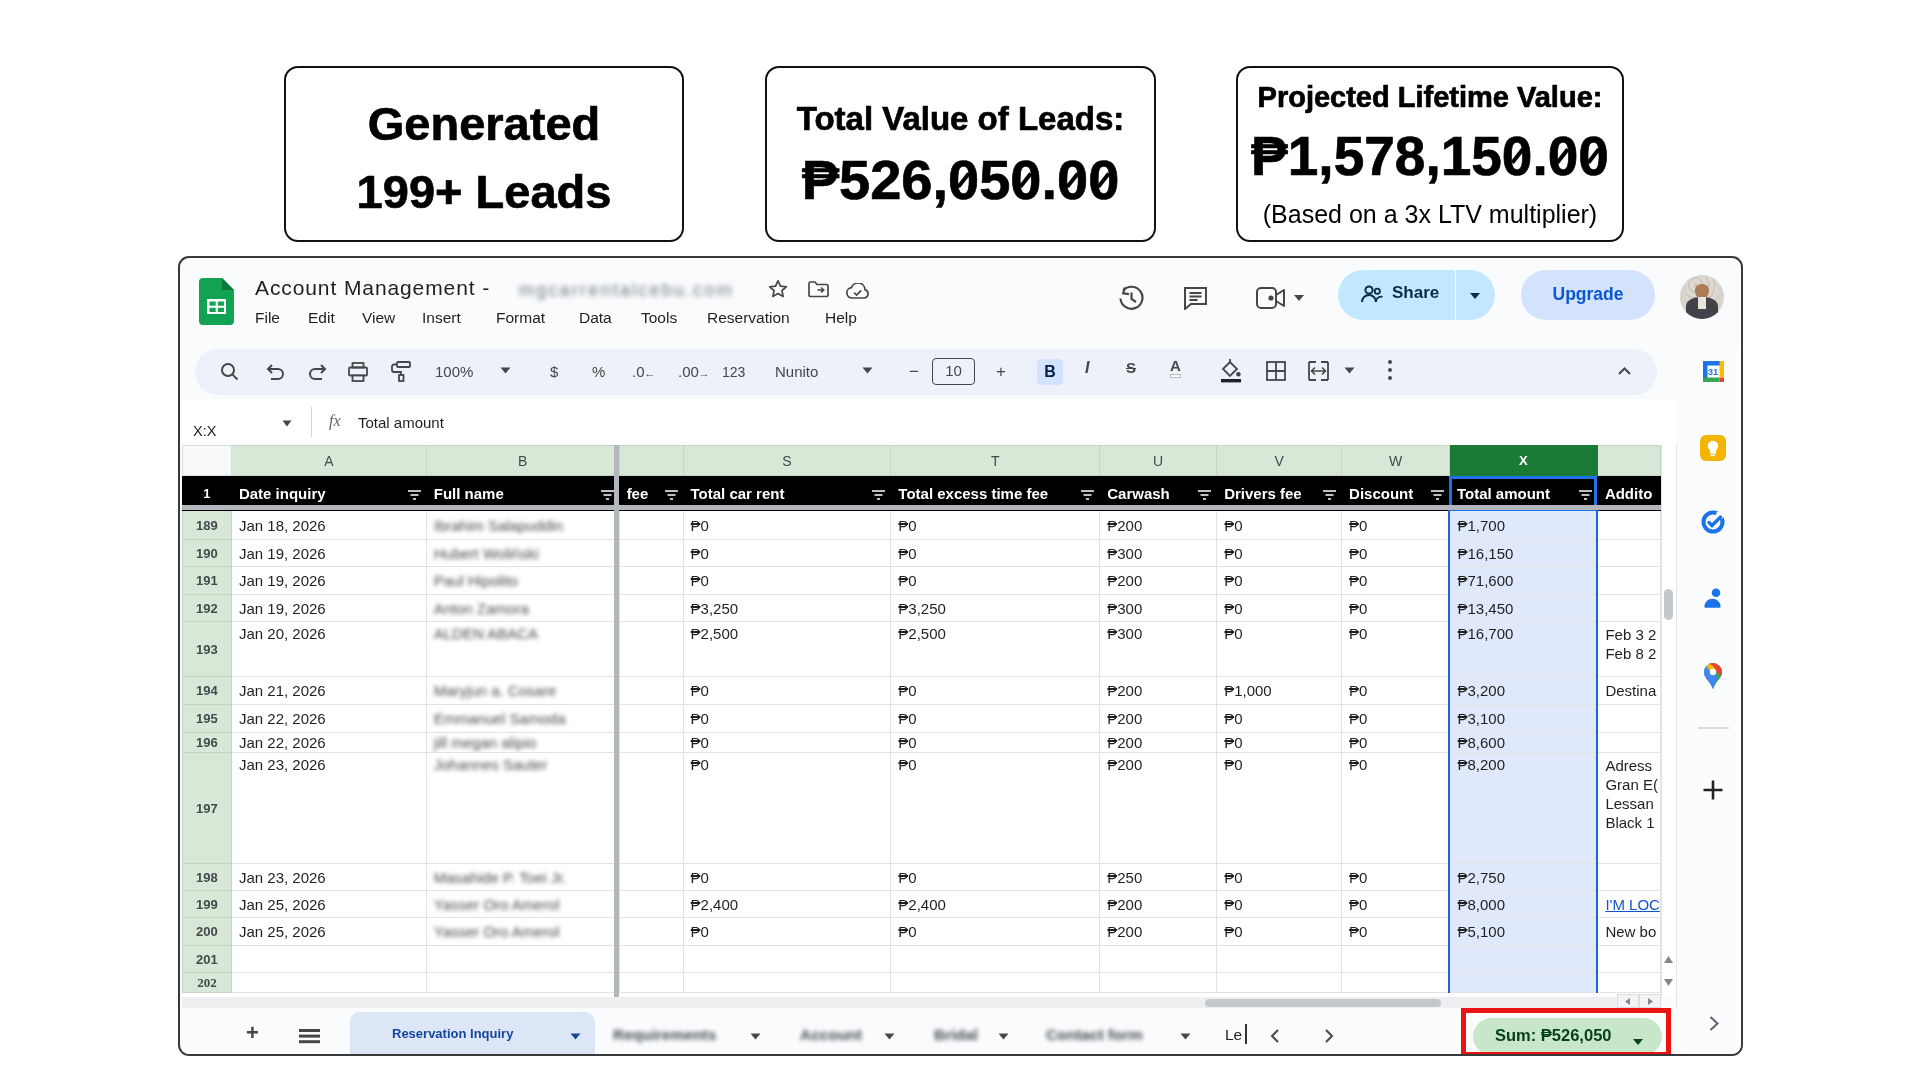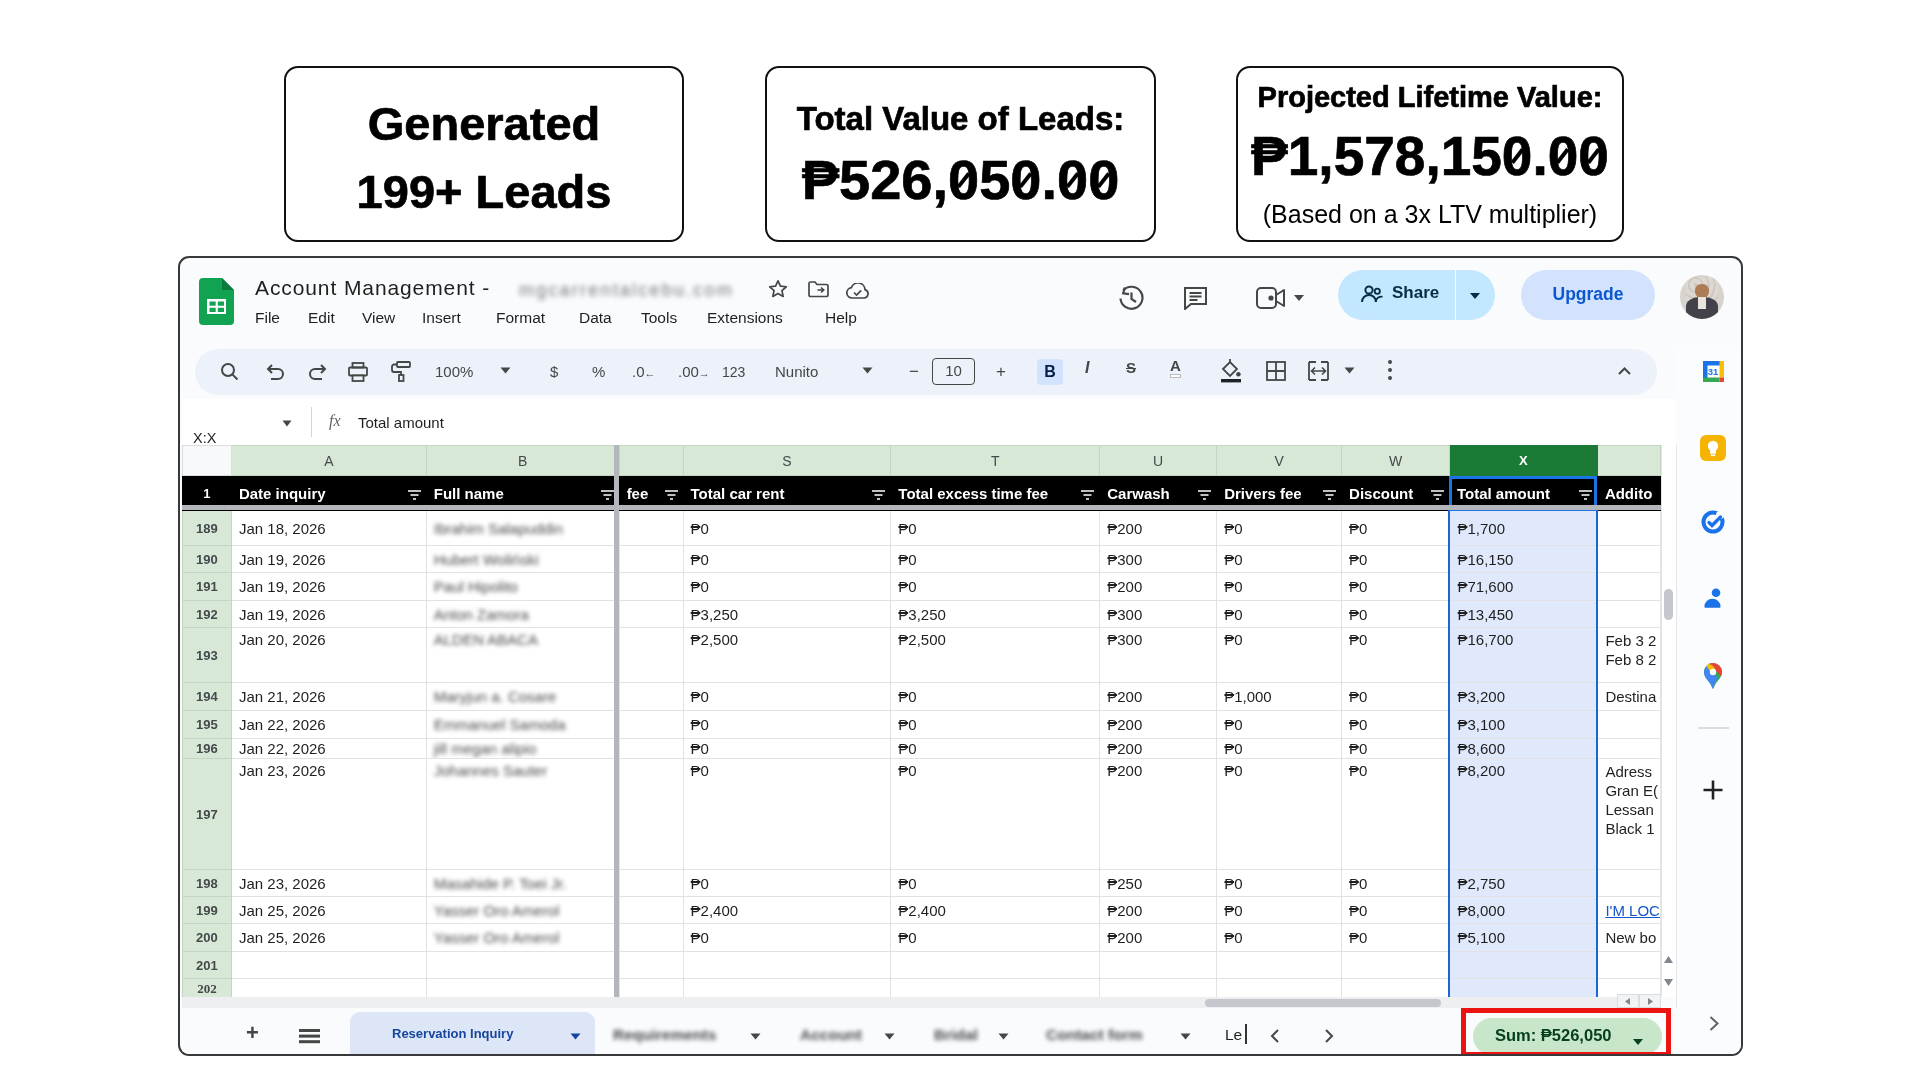--- a/index.html
+++ b/index.html
@@ -66,21 +66,21 @@
       <path d="M8 9.5 l2.6 2.6 4.6-4.8" fill="none" stroke="#444746" stroke-width="1.7"></path>
     </svg>
 
   <div class="menu" style="left:75px;">File</div>
   <div class="menu" style="left:128px;">Edit</div>
   <div class="menu" style="left:182px;">View</div>
   <div class="menu" style="left:242px;">Insert</div>
   <div class="menu" style="left:316px;">Format</div>
   <div class="menu" style="left:399px;">Data</div>
   <div class="menu" style="left:461px;">Tools</div>
-  <div class="menu" style="left:527px;">Extensions</div>
+  <div class="menu" style="left:527px;">Reservation</div>
   <div class="menu" style="left:645px;">Help</div>
 
   <svg class="ic" style="left:938px; top:27px;" width="27" height="27" viewBox="0 0 27 27">
       <path d="M5.2 5.5 A11 11 0 1 1 2.5 13.5" fill="none" stroke="#444746" stroke-width="2.2"></path>
       <path d="M6.8 2.5 L5.2 8.3 L11 9.2" fill="none" stroke="#444746" stroke-width="2.2"></path>
       <path d="M13.5 7.5 V14 l4.5 3" fill="none" stroke="#444746" stroke-width="2.2"></path>
     </svg>
   <svg class="ic" style="left:1003px; top:28px;" width="25" height="24" viewBox="0 0 25 24">
       <path d="M2 2 H23 V18 H8 L2 23 Z" fill="none" stroke="#444746" stroke-width="2"></path>
       <path d="M6.5 7 h12 M6.5 10.5 h12 M6.5 14 h8" stroke="#444746" stroke-width="1.8"></path>
@@ -179,21 +179,21 @@
   <svg class="ic" style="left:1164px; top:109px;" width="11" height="7" viewBox="0 0 11 7">
       <path d="M0.5 0.5 L5.5 6.5 L10.5 0.5 Z" fill="#444746"></path>
     </svg>
   <div class="tbdiv" style="left:1188px;"></div>
   <div class="abs" style="left:1208px; top:102px; width:4px; height:4px; background:#444746; border-radius:50%; box-shadow:0 8px 0 #444746, 0 16px 0 #444746;"></div>
   <svg class="ic" style="left:1438px; top:109px;" width="13" height="8" viewBox="0 0 13 8">
       <path d="M1 7 L6.5 1.5 L12 7" fill="none" stroke="#444746" stroke-width="2"></path>
     </svg>
 
   <div class="abs" style="left:2px; top:141px; width:1494px; height:46px; background:#fff;"></div>
-  <div class="abs" style="left:13px; top:172px; font-size:14.5px; color:#1f1f1f;">X:X</div>
+  <div class="abs" style="left:13px; top:165px; font-size:14.5px; color:#1f1f1f;">X:X</div>
   <svg class="ic" style="left:102px; top:162px;" width="10" height="7" viewBox="0 0 10 7">
       <path d="M0.5 0.5 L5 6.5 L9.5 0.5 Z" fill="#444746"></path>
     </svg>
   <div class="abs" style="left:131px; top:149px; width:1px; height:30px; background:#d5d5d5;"></div>
   <div class="abs" style="left:149px; top:154px; font-size:16px; font-style:italic; color:#5f6368; font-family:'Liberation Serif',serif;">fx</div>
   <div class="abs" style="left:178px; top:156px; font-size:15px; color:#1f1f1f;">Total amount</div>
 
   <div id="gridwrap" class="abs" style="left:2px; top:187px; width:1479px; height:552px; background:#fff; overflow:hidden;">
   <table id="grid">
         <colgroup>
@@ -247,21 +247,21 @@
                   <path d="M0 1 H13 M2.5 5 H10.5 M5 9 H8" stroke="#fff" stroke-width="1.6"></path>
                 </svg></span></td>
             <td>Discount<span class="fi"><svg width="13" height="11" viewBox="0 0 13 11">
                   <path d="M0 1 H13 M2.5 5 H10.5 M5 9 H8" stroke="#fff" stroke-width="1.6"></path>
                 </svg></span></td>
             <td style="outline:3px solid #1d73e8;outline-offset:-3px;">Total amount<span class="fi"><svg width="13" height="11" viewBox="0 0 13 11">
                   <path d="M0 1 H13 M2.5 5 H10.5 M5 9 H8" stroke="#fff" stroke-width="1.6"></path>
                 </svg></span></td>
             <td>Addito</td>
           </tr>
-          <tr style="height:35px;">
+          <tr style="height:29px;">
             <td class="rh">189</td>
             <td>Jan 18, 2026</td>
             <td><span style="filter:blur(2px);color:#4a4a4a;">Ibrahim Salapuddin</span></td>
             <td></td>
             <td>₱0</td>
             <td>₱0</td>
             <td>₱200</td>
             <td>₱0</td>
             <td>₱0</td>
             <td class="xc">₱1,700</td>

